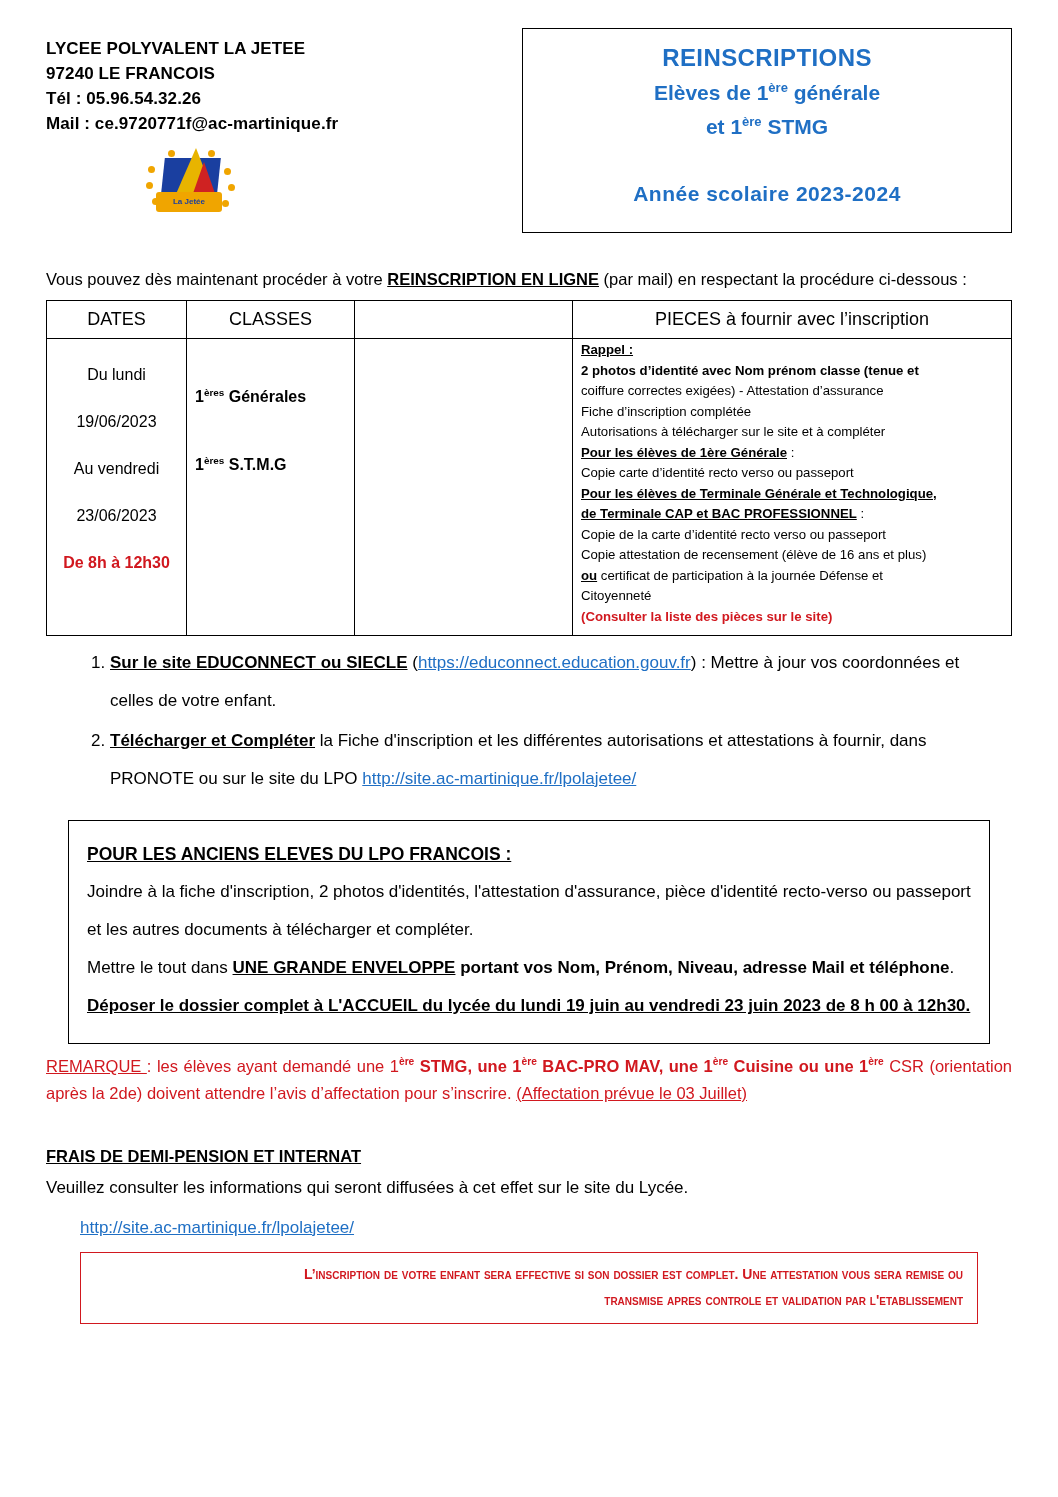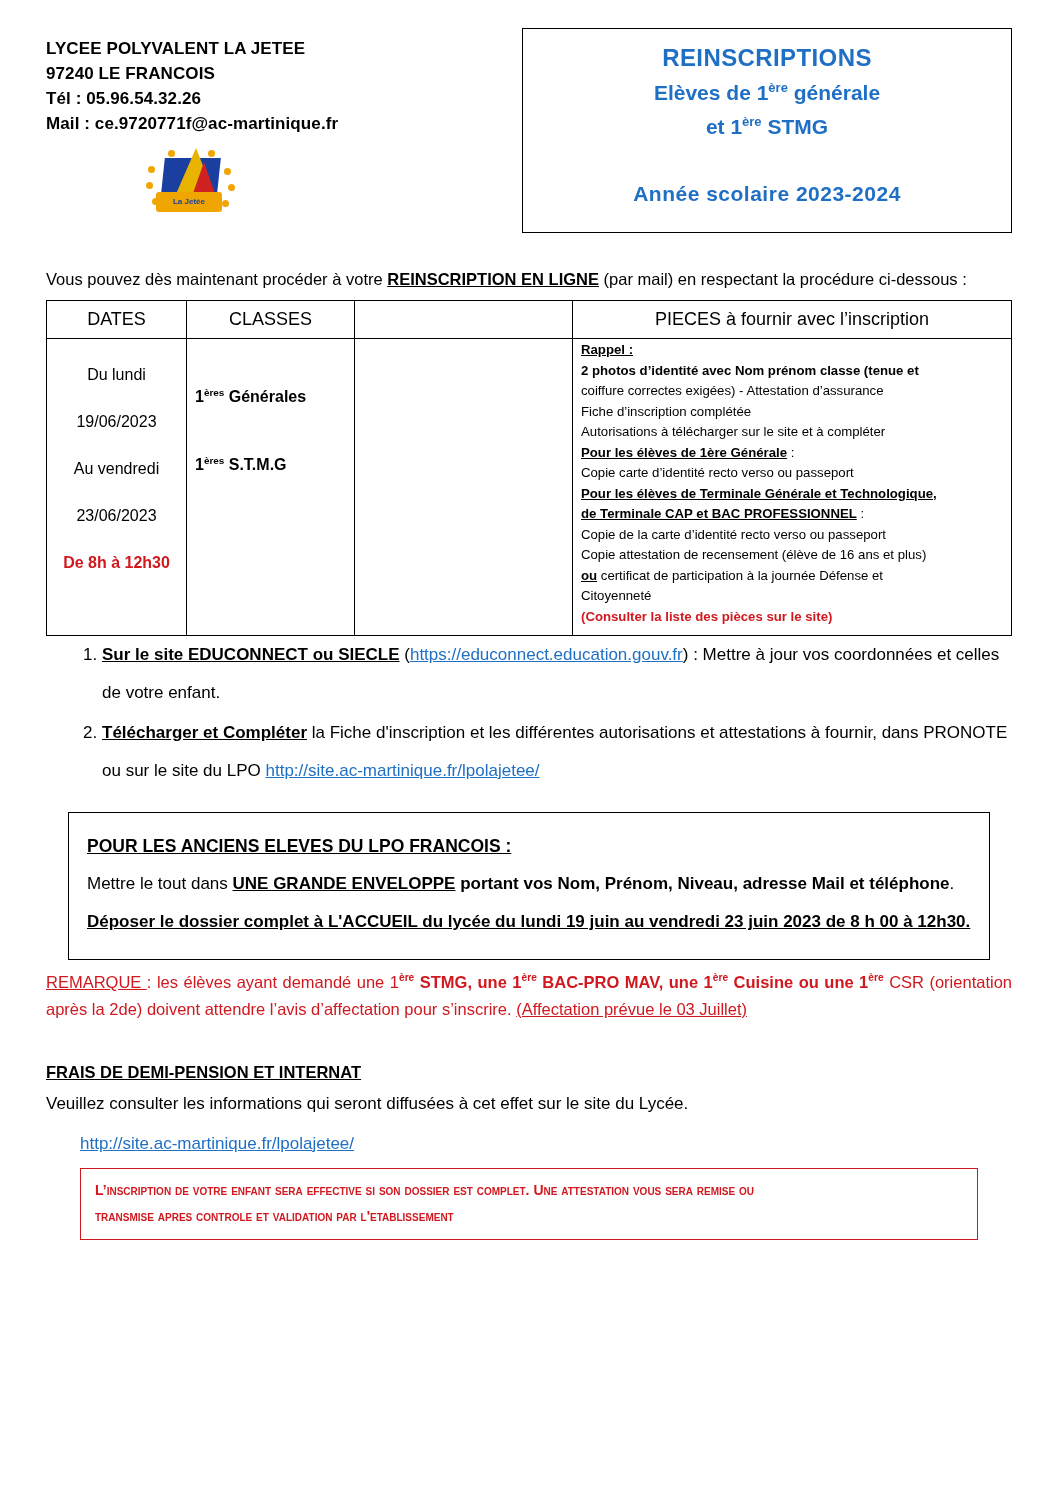--- a/index.html
+++ b/index.html
@@ -142,21 +142,21 @@
   
   h2.procedure {
     text-align: center;
     font-size: 25px;
     font-weight: normal;
     text-decoration: underline;
     margin: 22px 0 16px 0;
     letter-spacing: 0.3px;
   }
   ol.steps {
-    margin: 0;
+    margin: 8px;
     padding-left: 56px;
     font-size: 17px;
     line-height: 38px;
   }
   ol.steps li { margin-bottom: 2px; }
   a, .link {
     color: #1f6fc4;
     text-decoration: underline;
     word-break: break-all;
   }
@@ -204,21 +204,21 @@
 
   .box-final {
     border: 1px solid #d1181f;
     margin: 14px 34px 0 34px;
     padding: 8px 14px 10px 14px;
     color: #d1181f;
     font-weight: bold;
     font-size: 14px;
     line-height: 26px;
     font-variant: small-caps;
-    text-align: left;
+    text-align: right;
   }
 
   
   .logo .sq {
     position: absolute;
     left: 16px; top: 12px;
     width: 56px; height: 54px;
     background: #1a3fa0;
     transform: skewX(-6deg);
   }
@@ -360,20 +360,21 @@
     <li>
       <span class="b u">Sur le site EDUCONNECT ou SIECLE</span><span> (</span><a class="link" href="#">https://educonnect.education.gouv.fr</a><span>)</span><span> : Mettre à jour vos coordonnées et celles de votre enfant.</span>
     </li>
     <li>
       <span class="b u">Télécharger et Compléter</span><span> la Fiche d'inscription et les différentes autorisations et attestations à fournir, dans PRONOTE ou sur le site du LPO </span><a class="link" href="#">http://site.ac-martinique.fr/lpolajetee/</a>
     </li>
   </ol>
 
   <div class="box-anciens">
     <div class="hd">POUR LES ANCIENS ELEVES DU LPO FRANCOIS :</div>
+    <div>Joindre à la fiche d'inscription, 2 photos d'identités, l'attestation d'assurance, pièce d'identité recto-verso ou passeport et les autres documents à télécharger et compléter.</div>
     <div>
       <span>Mettre le tout dans </span><span class="b u">UNE GRANDE ENVELOPPE</span><span class="b"> portant vos Nom, Prénom, Niveau, adresse Mail et téléphone</span><span>.</span>
     </div>
     <div class="b u">Déposer le dossier complet à L'ACCUEIL du lycée du lundi 19 juin au vendredi 23 juin 2023 de 8 h 00 à 12h30.</div>
   </div>
 
   <div class="remarque">
     <span class="lbl">REMARQUE </span><span>: les élèves ayant demandé une 1</span><sup class="b">ère</sup><span class="b"> STMG, une 1</span><sup class="b">ère</sup><span class="b"> BAC-PRO MAV, une 1</span><sup class="b">ère</sup><span class="b"> Cuisine ou une 1</span><sup class="b">ère</sup><span> CSR (orientation après la 2de) doivent attendre l’avis d’affectation pour s’inscrire. </span><span class="u">(Affectation prévue le 03 Juillet)</span>
   </div>
 

